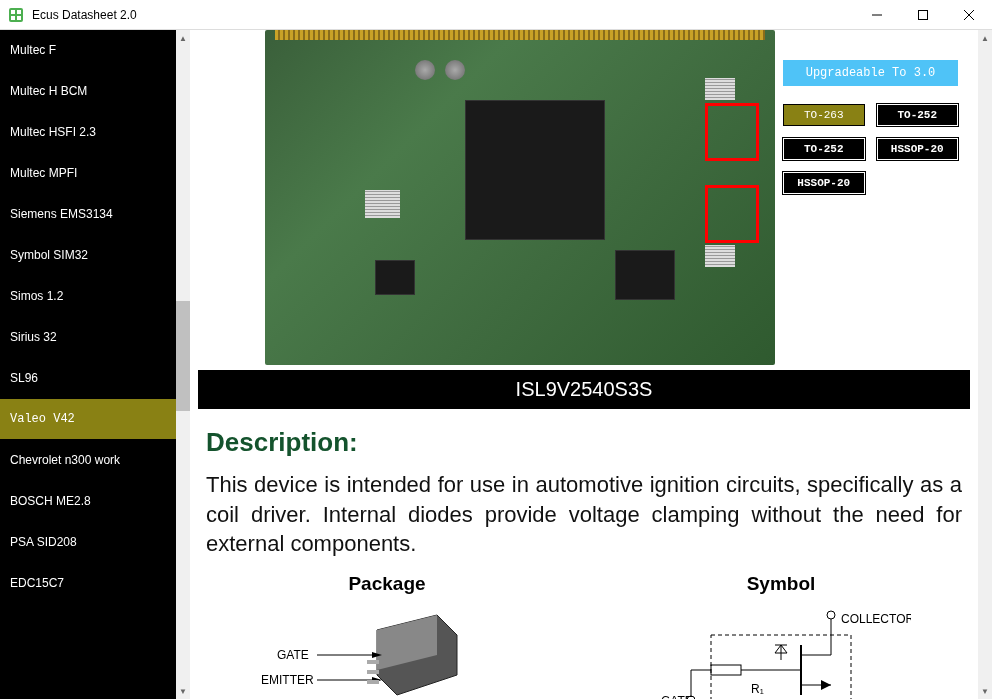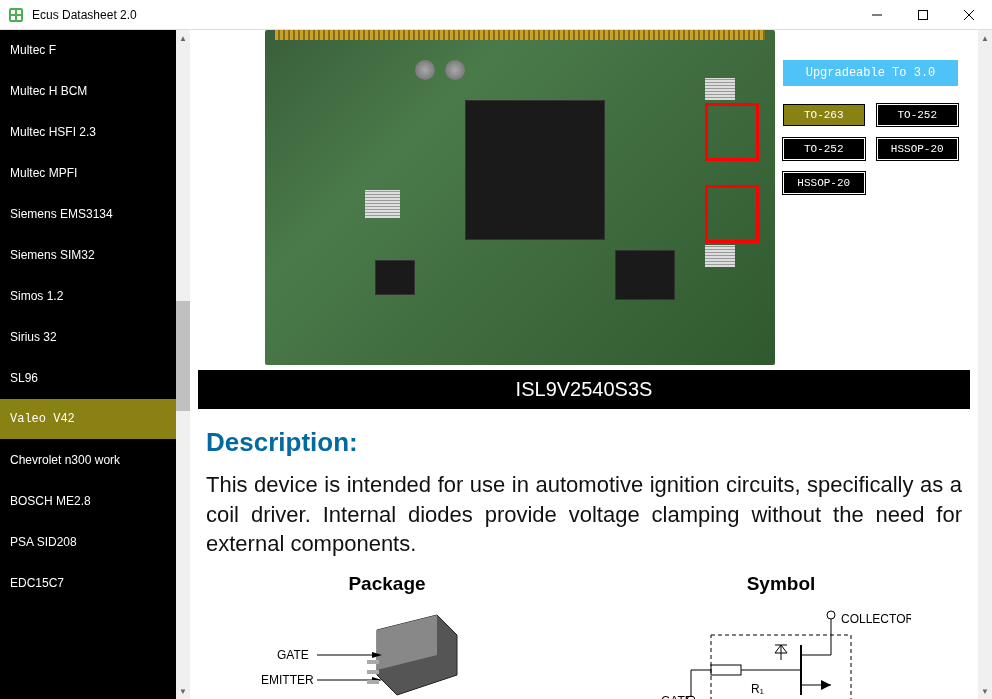--- a/index.html
+++ b/index.html
@@ -46,26 +46,26 @@
 .pcb-pad { position: absolute; width: 35px; height: 28px; background: repeating-linear-gradient(0deg, #ddd 0, #ddd 2px, #999 2px, #999 3px); }
 .pcb-pad.p1 { left: 100px; top: 160px; }
 .pcb-pad.p2 { left: 440px; top: 48px; width: 30px; height: 22px; }
 .pcb-pad.p3 { left: 440px; top: 215px; width: 30px; height: 22px; }
 
 .side-panel { position: absolute; right: 20px; top: 30px; width: 175px; }
 .upgrade-btn { background: #4fc3f7; color: #fff; text-align: center; padding: 6px 0; font-size: 12px; margin-bottom: 18px; font-family: "Courier New", monospace; cursor: pointer; }
 .package-grid { display: grid; grid-template-columns: 1fr 1fr; gap: 12px; }
 .pkg-btn { border: 1px solid #000; padding: 4px 0; text-align: center; font-size: 11px; font-family: "Courier New", monospace; cursor: pointer; }
 .pkg-btn.active { background: #898114; color: #fff; }
-.pkg-btn.inactive { background: #000; color: #fff; border: 1px solid #fff; outline: 1px solid #000; }
+.pkg-btn.inactive { background: #000; color: #fff; border: 1px solid #fff; outline: 1px solid #000; font-weight: bold; }
 
 .part-title { background: #000; color: #fff; text-align: center; padding: 8px 0; font-size: 20px; margin: 5px 8px 0 8px; }
 
 .desc-section { padding: 18px 16px 0 16px; }
-.desc-heading { color: #0369a1; font-size: 26px; font-weight: 600; margin-bottom: 12px; }
+.desc-heading { color: #14532d; font-size: 26px; font-weight: 600; margin-bottom: 12px; }
 .desc-text { color: #111; font-size: 22px; line-height: 1.35; text-align: justify; }
 
 .diagrams { display: flex; justify-content: space-around; margin-top: 14px; }
 .diagram { text-align: center; }
 .diagram-title { font-size: 19px; font-weight: 600; margin-bottom: 10px; }
 .diagram-svg { display: inline-block; }
 
 .pin-label { font-size: 12px; fill: #000; font-family: Arial; }
 </style>
 </head>
@@ -103,21 +103,21 @@
 </div>
 
 <div class="main">
   <div class="sidebar-wrap">
     <div class="sidebar" id="sidebar">
         <div class="sidebar-item">Multec F</div>
         <div class="sidebar-item">Multec H BCM</div>
         <div class="sidebar-item">Multec HSFI 2.3</div>
         <div class="sidebar-item">Multec MPFI</div>
         <div class="sidebar-item">Siemens EMS3134</div>
-        <div class="sidebar-item">Siemens SIM32</div>
+        <div class="sidebar-item">Symbol SIM32</div>
         <div class="sidebar-item">Simos 1.2</div>
         <div class="sidebar-item">Sirius 32</div>
         <div class="sidebar-item">SL96</div>
         <div class="sidebar-item selected">Valeo V42</div>
         <div class="sidebar-item">Chevrolet n300 work</div>
         <div class="sidebar-item">BOSCH ME2.8</div>
         <div class="sidebar-item">PSA SID208</div>
         <div class="sidebar-item">EDC15C7</div>
       </div>
     <div class="sidebar-scroll">

